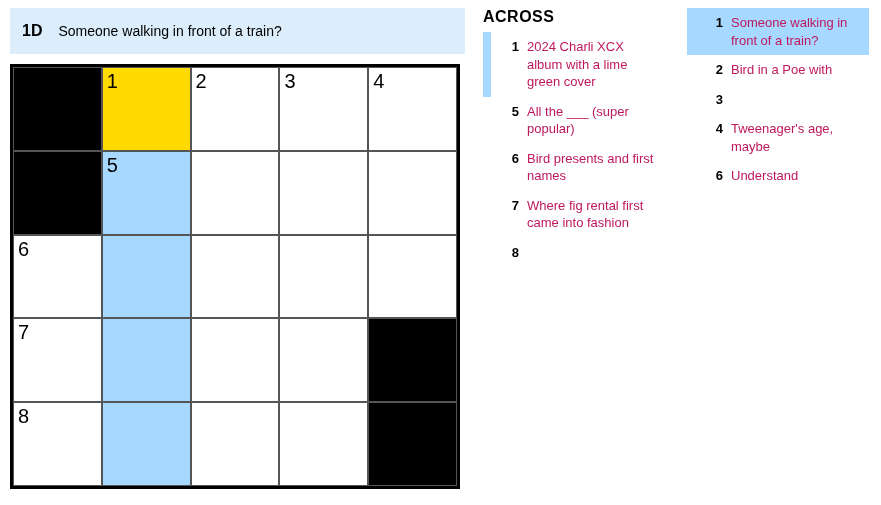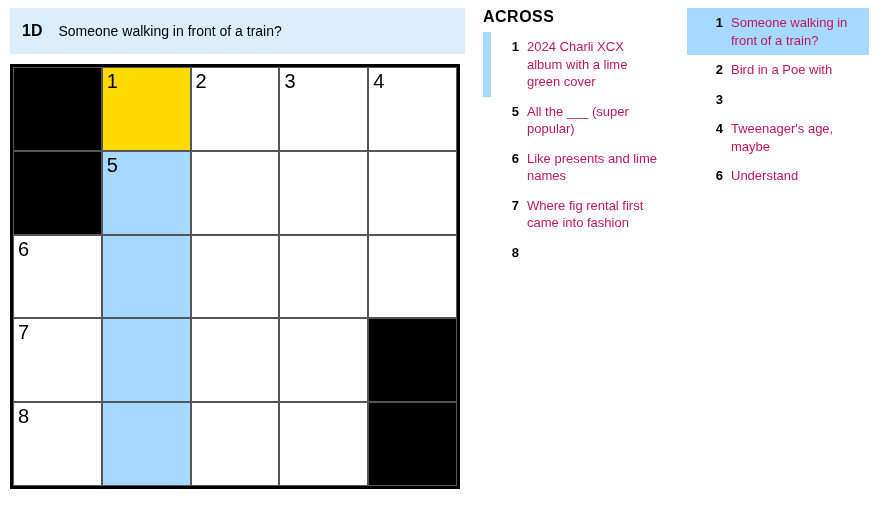--- a/index.html
+++ b/index.html
@@ -189,21 +189,21 @@
           <div class="list-item related">
             <span class="li-num">1</span>
             <span class="li-text">2024 Charli XCX album with a lime green cover</span>
           </div>
           <div class="list-item">
             <span class="li-num">5</span>
             <span class="li-text">All the ___ (super popular)</span>
           </div>
           <div class="list-item">
             <span class="li-num">6</span>
-            <span class="li-text">Like presents and lime names</span>
+            <span class="li-text">Bird presents and first names</span>
           </div>
           <div class="list-item">
             <span class="li-num">7</span>
             <span class="li-text">Where fig rental first came into fashion</span>
           </div>
           <div class="list-item">
             <span class="li-num">8</span>
           </div>
         </div>
     </div>

